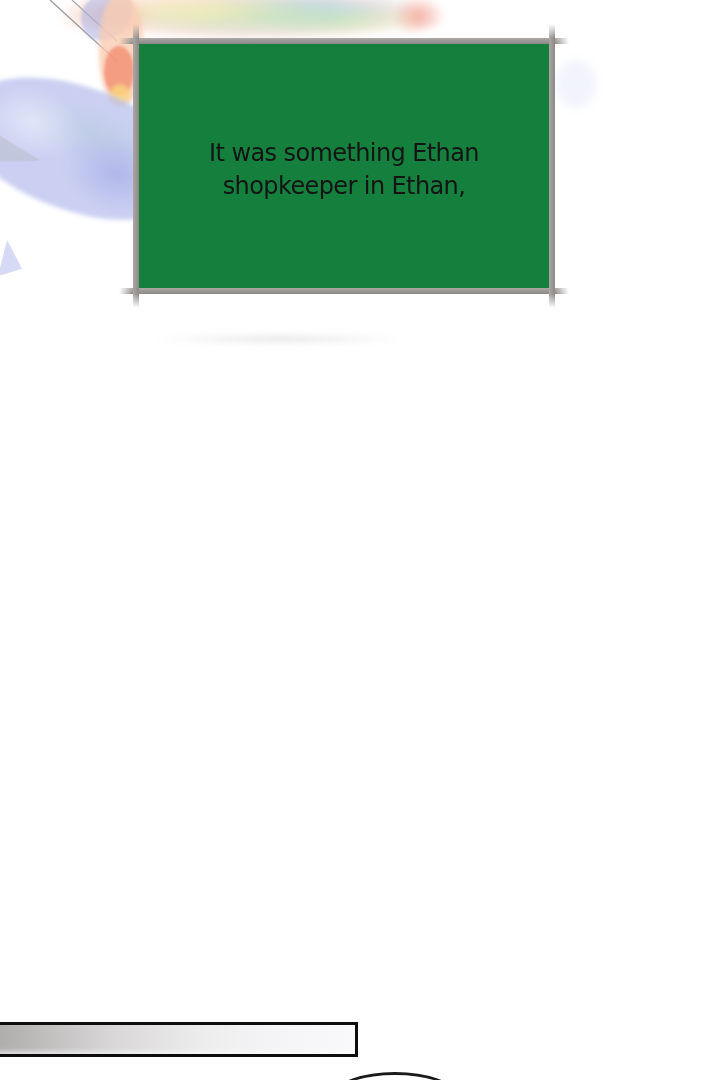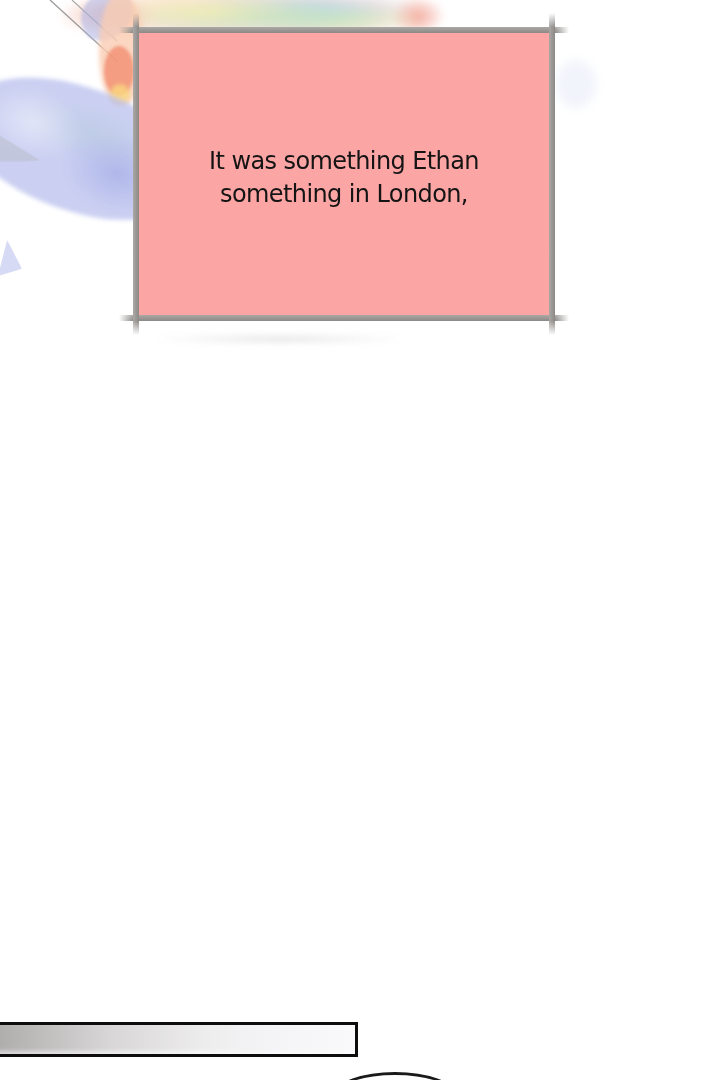--- a/index.html
+++ b/index.html
@@ -75,22 +75,22 @@
   }
   .wisp-right{
     position:absolute;left:556px;top:60px;width:40px;height:48px;
     background:rgba(205,215,242,.28);
     border-radius:50%;
     filter:blur(5px);
   }
   .stems{position:absolute;left:0;top:0;}
   
   .frame{
-    position:absolute;left:133px;top:27px;width:422px;height:294px;
-    background:#fca5a5;z-index:2;box-sizing:border-box;
+    position:absolute;left:133px;top:38px;width:422px;height:256px;
+    background:#15803d;z-index:2;box-sizing:border-box;
   }
   .bar{position:absolute;}
   .bar-h{
     left:-14px;width:calc(100% + 28px);height:6px;
     background:linear-gradient(to bottom, var(--color-frame-border-light,#aba8a6), var(--color-frame-border,#8b8886));
     -webkit-mask-image:linear-gradient(to right, transparent 0, #000 14px, #000 calc(100% - 14px), transparent 100%);
     mask-image:linear-gradient(to right, transparent 0, #000 14px, #000 calc(100% - 14px), transparent 100%);
   }
   .bar-h.top{top:0;}
   .bar-h.bottom{bottom:0;}
@@ -161,21 +161,21 @@
   <div class="frame-shadow"></div>
 
   <div class="frame">
     <div class="bar bar-h top"></div>
     <div class="bar bar-h bottom"></div>
     <div class="bar bar-v left"></div>
     <div class="bar bar-v right"></div>
     <div class="narration">
       <div class="narration-text">
         <span>It was something Ethan</span>
-        <span>something in London,</span>
+        <span>shopkeeper in Ethan,</span>
       </div>
     </div>
   </div>
 
   <div class="gradient-bar"></div>
 
   <div class="speech-bubble"></div>
 
 </div>
 

